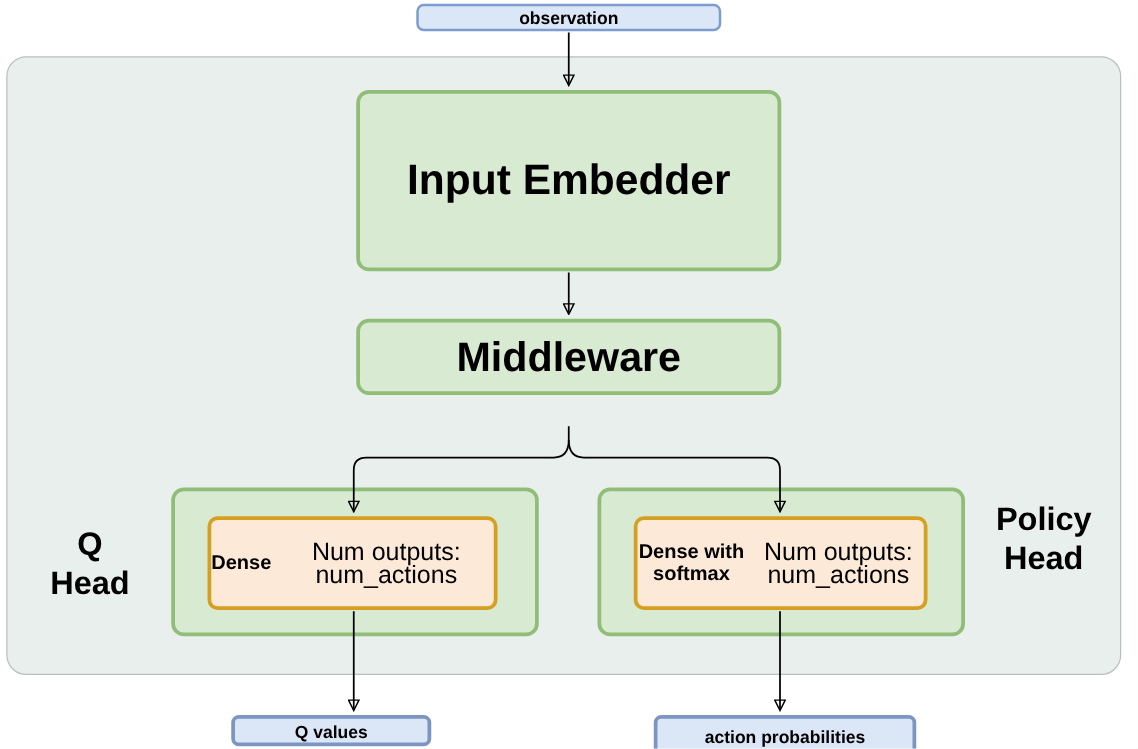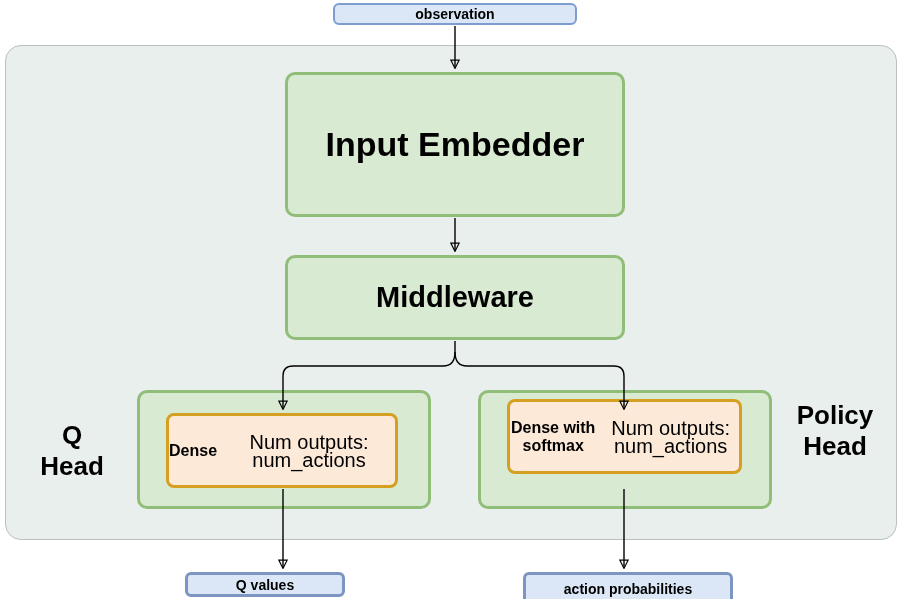--- a/index.html
+++ b/index.html
@@ -22,36 +22,36 @@
     border:1.5px solid var(--container-border);
     border-radius:16px;
   }
   .green-box{
     background:var(--green-fill);
     border:3px solid var(--green-border);
     border-radius:10px;
     font-weight:bold;
   }
   .input-embedder{left:285px;top:72px;width:340px;height:145px;font-size:34px;}
-  .middleware{left:285px;top:255px;width:340px;height:85px;font-size:29px;}
+  .middleware{left:285px;top:255px;width:340px;height:61px;font-size:33px;}
   .head-container{
     background:var(--green-fill);
     border:3px solid var(--green-border);
     border-radius:10px;
   }
   .q-head-container{left:137px;top:390px;width:294px;height:119px;}
   .policy-head-container{left:478px;top:390px;width:294px;height:119px;}
   .orange-box{
     background:var(--orange-fill);
     border:3px solid var(--orange-border);
     border-radius:8px;
     flex-direction:row;gap:6px;
   }
   .dense{left:166px;top:413px;width:232px;height:75px;}
-  .dense-softmax{left:507px;top:399px;width:235px;height:75px;}
+  .dense-softmax{left:507px;top:413px;width:235px;height:75px;}
   .orange-box .title{font-weight:bold;font-size:16px;line-height:18px;}
   .orange-box .subtitle{font-size:20px;line-height:18px;}
   .blue-box{
     background:var(--blue-fill);
     border:2px solid var(--blue-border);
     border-radius:6px;
     font-weight:bold;font-size:14px;
   }
   .observation{left:333px;top:3px;width:244px;height:22px;}
   .output-box{border:3px solid var(--blue-border-strong);}

